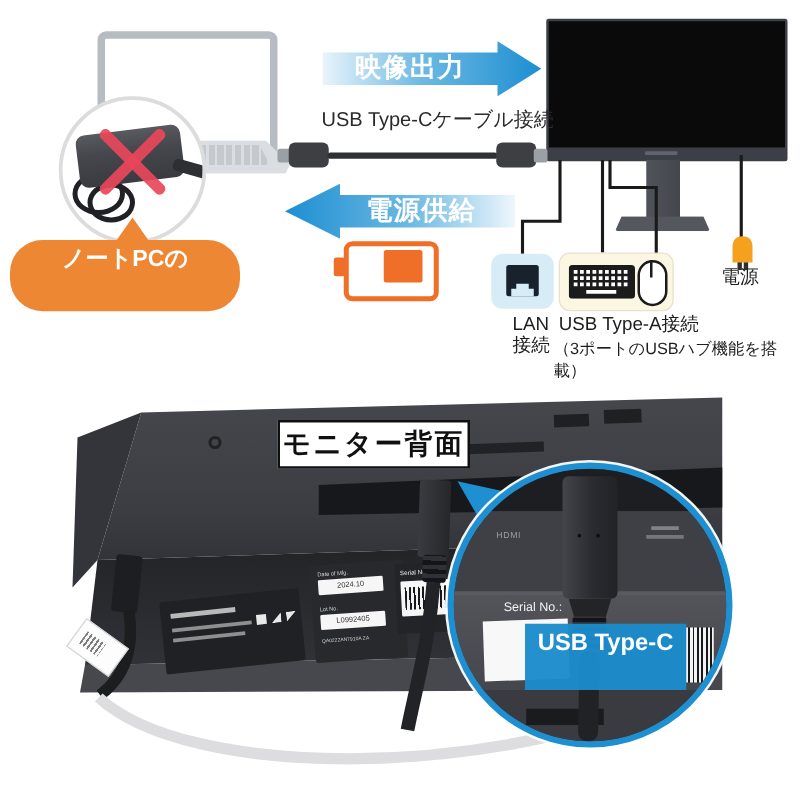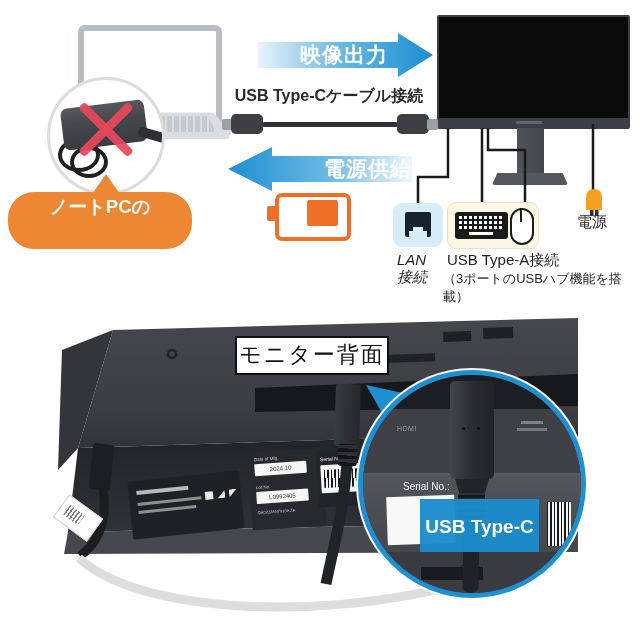--- a/index.html
+++ b/index.html
@@ -25,21 +25,21 @@
   .adapter-tip{left:114px;top:58px;width:8px;height:6px;background:#90949a;border-radius:2px;transform:rotate(16deg);}
   .adapter-loop{border:4px solid #202124;border-radius:50%;background:transparent;}
   .red-x-bar{width:70px;height:9px;border-radius:4px;background:#e8465a;opacity:.92;}
   .callout-bubble{left:8px;top:192px;width:184px;height:57px;background:#ee8733;border-radius:26px;}
   .callout-tri{left:92px;top:174px;width:0;height:0;border-left:14px solid transparent;
     border-right:14px solid transparent;border-bottom:20px solid #ee8733;}
   .callout-text{left:8px;top:196px;width:184px;color:#fff;font-weight:700;
     font-size:18.5px;line-height:22px;text-align:center;}
   .arrow-label{color:#fff;font-weight:700;font-size:21px;line-height:24px;text-align:center;
     letter-spacing:1px;}
-  .cable-caption{left:215px;top:86px;width:228px;font-size:16px;font-weight:700;color:#2b2b2b;text-align:center;}
+  .cable-caption{left:215px;top:86px;width:228px;font-size:16px;font-weight:400;color:#2b2b2b;text-align:right;}
   .cbl-tip{width:11px;height:11px;background:#9aa0a5;border-radius:2px;top:7px;}
   .cbl-body{width:32px;height:20px;background:#3e3f43;border-radius:5px;top:2px;}
   .cbl-line{left:40px;top:10px;width:136px;height:5px;background:#2f3033;border-radius:3px;}
   .battery{left:275px;top:193px;width:68px;height:40px;border:4px solid #f06f28;border-radius:7px;background:#fff;}
   .battery-nub{left:267px;top:206px;width:9px;height:15px;background:#f06f28;border-radius:2px;}
   .battery-fill{left:307px;top:200px;width:31px;height:26px;background:#f06f28;border-radius:2px;}
   .monitor-frame{left:437px;top:15px;width:189px;height:101px;background:#0a0a0b;
     border:2px solid #3c4046;border-bottom:11px solid #3c4046;border-radius:2px;}
   .monitor-brand{left:516px;top:121px;width:26px;height:3px;background:#61656b;border-radius:1px;}
   .monitor-neck{left:517px;top:128px;width:27px;height:47px;background:linear-gradient(90deg,#50545a,#43464c);}
@@ -52,27 +52,27 @@
   .mouse-line{left:71.5px;top:5px;width:2.5px;height:14px;background:#1b1b1b;}
   .small-label{font-size:15px;color:#1e1e1e;line-height:16.5px;}
   .note-label{font-size:13px;color:#1e1e1e;}
   
   .photo{left:55px;top:316px;width:523px;height:324px;}
   .poly{position:absolute;left:0;top:0;width:100%;height:100%;}
   .spec-label{background:#202125;border-radius:2px;}
   .tiny{color:#d2d2d2;line-height:1.25;}
   .whitebox{background:#f6f6f6;border-radius:1px;color:#333;}
   .barcode{background:repeating-linear-gradient(90deg,#17181a 0 1.5px,#f3f3f3 1.5px 3.5px);}
-  .title-box{left:180px;top:20px;width:150px;height:35px;background:#fff;border:2px solid #101010;
-    font-size:22px;font-weight:400;letter-spacing:2px;color:#101010;line-height:34px;text-align:center;}
+  .title-box{left:167px;top:20px;width:150px;height:35px;background:#fff;border:2px solid #101010;
+    font-size:22px;font-weight:700;letter-spacing:2px;color:#101010;line-height:34px;text-align:center;}
   .magnifier{left:303px;top:54px;width:218px;height:218px;border-radius:50%;
     border:5px solid #1e8fd0;box-shadow:0 0 0 2px rgba(255,255,255,.95);
     overflow:hidden;background:#3f4045;}
-  .zoom-callout{left:57px;top:124px;width:119px;height:53px;background:rgba(27,140,204,.96);
-    color:#fff;font-weight:700;font-size:19px;line-height:23.5px;text-align:center;padding-top:16px;
+  .zoom-callout{left:57px;top:124px;width:129px;height:53px;background:rgba(27,140,204,.96);
+    color:#fff;font-weight:700;font-size:19px;line-height:23.5px;text-align:center;padding-top:4px;
     box-sizing:border-box;}
   .ridges{background:repeating-linear-gradient(0deg,#141518 0 3.5px,#303136 3.5px 7px);border-radius:3px;}
 </style>
 </head>
 <body>
 
 <div class="canvas">
 
   <div class="abs laptop-screen"></div>
   <div class="abs laptop-base"></div>
@@ -109,42 +109,42 @@
   <svg class="abs" style="left:258px;top:32px;" width="176" height="46">
     <defs>
       <linearGradient id="gR" x1="0" y1="0" x2="1" y2="0">
         <stop offset="0" stop-color="#e9f4fb"></stop>
           <stop offset="0.45" stop-color="#6db9e3"></stop>
           <stop offset="1" stop-color="#1d8ed1"></stop>
       </linearGradient>
     </defs>
     <polygon points="0,10 140,10 140,1 175,23 140,45 140,36 0,36" fill="url(#gR)"></polygon>
   </svg>
-  <div class="abs arrow-label" style="left:258px;top:43px;width:140px;padding-left:16px;">映像出力</div>
+  <div class="abs arrow-label" style="left:258px;top:43px;width:140px;">映像出力</div>
 
   <div class="abs cable-caption">USB Type-Cケーブル接続</div>
   <div class="abs" style="left:222px;top:112px;width:216px;height:26px;">
     <div class="abs cbl-tip" style="left:0;"></div>
     <div class="abs cbl-body" style="left:9px;"></div>
     <div class="abs cbl-line"></div>
     <div class="abs cbl-body" style="left:175px;"></div>
     <div class="abs cbl-tip" style="left:205px;"></div>
   </div>
 
   <svg class="abs" style="left:228px;top:146px;" width="184" height="46">
     <defs>
       <linearGradient id="gL" x1="0" y1="0" x2="1" y2="0">
         <stop offset="0" stop-color="#1d8ed1"></stop>
           <stop offset="0.55" stop-color="#6db9e3"></stop>
           <stop offset="1" stop-color="#eef7fc"></stop>
       </linearGradient>
     </defs>
     <polygon points="184,10 44,10 44,1 0,23 44,45 44,36 184,36" fill="url(#gL)"></polygon>
   </svg>
-  <div class="abs arrow-label" style="left:262px;top:157px;width:150px;text-align:right;">電源供給</div>
+  <div class="abs arrow-label" style="left:262px;top:157px;width:150px;">電源供給</div>
 
   <div class="abs battery"></div>
   <div class="abs battery-nub"></div>
   <div class="abs battery-fill"></div>
 
   <div class="abs port-box lan-box">
     <svg width="50" height="44">
       <rect x="12" y="9" width="26" height="25" rx="2" fill="#17222d"></rect>
       <path d="M16,34 V28 H20 V24 H30 V28 H34 V34 Z" fill="#d8ecf7"></path>
     </svg>
@@ -187,21 +187,21 @@
     <div class="abs mouse-icon"></div>
     <div class="abs mouse-line"></div>
   </div>
 
   <svg class="abs" style="left:583px;top:187px;" width="22" height="30">
     <rect x="7" y="21" width="3.5" height="8" fill="#2e2e2e"></rect>
     <rect x="12" y="21" width="3.5" height="8" fill="#2e2e2e"></rect>
     <path d="M3,23 V11 Q3,2 11,2 Q19,2 19,11 V23 Z" fill="#f5a11f"></path>
   </svg>
 
-  <div class="abs small-label" style="left:397px;top:252px;width:46px;font-style:italic;">
+  <div class="abs small-label" style="left:410px;top:252px;width:46px;">
     <div>LAN</div>
     <div>接続</div>
   </div>
   <div class="abs small-label" style="left:447px;top:252px;width:180px;">USB Type-A接続</div>
   <div class="abs note-label" style="left:443px;top:270px;width:200px;">（3ポートのUSBハブ機能を搭載）</div>
   <div class="abs small-label ctr" style="left:570px;top:214px;width:44px;">電源</div>
 
   <div class="abs photo">
 
     <svg class="poly">

